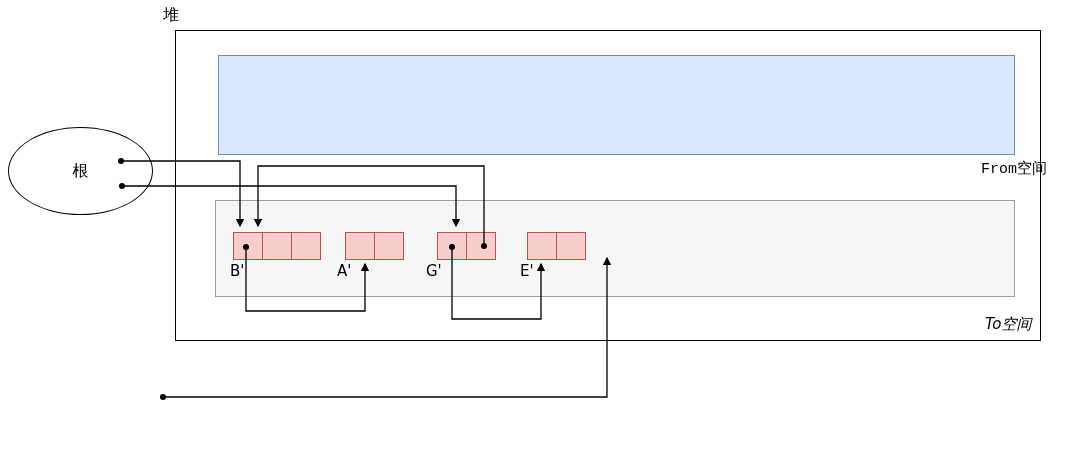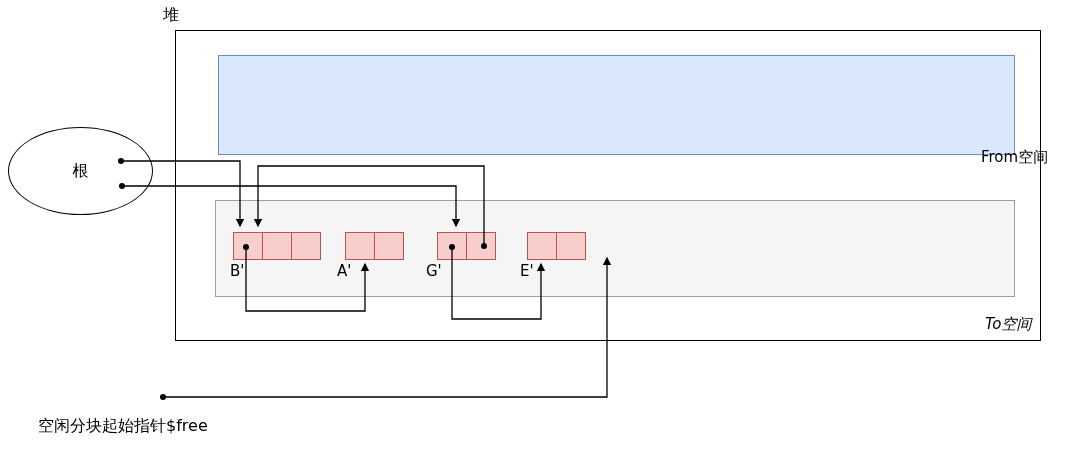--- a/index.html
+++ b/index.html
@@ -48,21 +48,21 @@
     justify-content: center;
     font-size: 16px;
   }
   .label {
     position: absolute;
     font-size: 15px;
     line-height: 18px;
     white-space: nowrap;
   }
   .heap-title { left: 163px; top: 6px; font-size: 16px; }
-  .from-label { left: 981px; top: 148px; }
+  .from-label { left: 981px; top: 161px; font-family: Liberation Mono, monospace; }
   .to-label   { left: 985px; top: 315px; font-style: italic; }
   .free-label { left: 38px;  top: 417px; font-size: 16px; }
   .block-label { top: 262px; }
   .bl-b { left: 230px; }
   .bl-a { left: 337px; }
   .bl-g { left: 426px; }
   .bl-e { left: 520px; }
   .cell-group {
     position: absolute;
     top: 232px;
@@ -124,21 +124,20 @@
   <div class="cell-group cg-e">
       <div class="cell"></div>
       <div class="cell"></div>
     </div>
 
   <span class="label block-label bl-b">B'</span>
   <span class="label block-label bl-a">A'</span>
   <span class="label block-label bl-g">G'</span>
   <span class="label block-label bl-e">E'</span>
 
-  <span class="label free-label">空闲分块起始指针$free</span>
 
   <svg class="overlay" width="1080" height="455" viewBox="0 0 1080 455">
     <defs>
       <marker id="arr" viewBox="0 0 10 10" refX="8.5" refY="5" markerWidth="6.5" markerHeight="6.5" orient="auto-start-reverse">
         <path class="arrowhead" d="M0,0 L10,5 L0,10 Z"></path>
       </marker>
     </defs>
     <g class="ptr">
       <path d="M121,161 H240 V226" marker-end="url(#arr)"></path>
       <path d="M122,186 H456 V226" marker-end="url(#arr)"></path>

